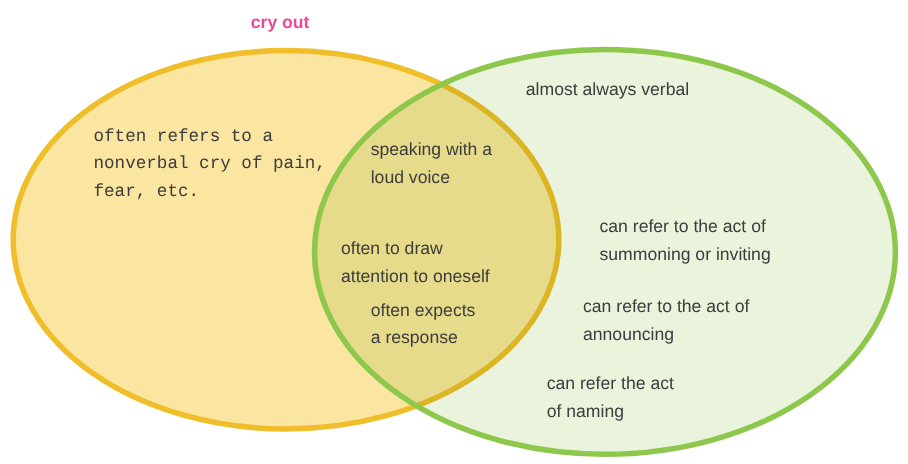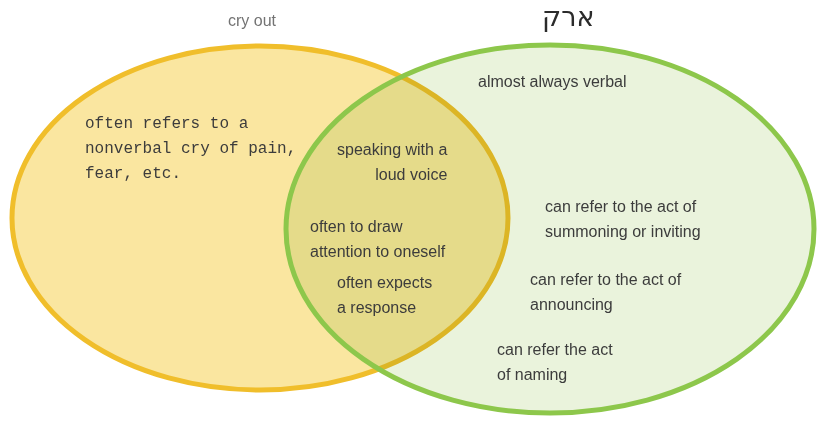--- a/index.html
+++ b/index.html
@@ -14,22 +14,22 @@
   .note{
     position:absolute;
     white-space:pre-line;
     font-size:16px;
     line-height:25px;
     color:#3c3c3c;
   }
   .set-title{
     position:absolute;
     font-size:16px;
-    font-weight:400;
-    color:#737373;
+    font-weight:700;
+    color:#ec4899;
     white-space:nowrap;
   }
   .set-title-hebrew{
     position:absolute;
     font-family:"DejaVu Sans",sans-serif;
     font-size:27px;
     font-weight:400;
     color:#2b2b2b;
     white-space:nowrap;
     direction:ltr;
@@ -46,27 +46,26 @@
 
     <ellipse cx="260" cy="218" rx="248" ry="172" stroke-width="5" fill="#fae6a0" stroke="#f0be2b"></ellipse>
 
     <ellipse class="blend-multiply" cx="550" cy="229" rx="264" ry="184" stroke="none" fill="#eaf3dc"></ellipse>
 
     <ellipse cx="550" cy="229" rx="264" ry="184" fill="none" stroke-width="5" stroke="#8dc74b"></ellipse>
   </svg>
 
   <div class="set-title" style="left:228px;top:12px;">cry out</div>
 
-  <div class="set-title-hebrew" style="left:542px;top:1px;">קרא</div>
 
   <div class="note" style="left:85px;top:112px;font-family:Liberation Mono, monospace;">often refers to a
 nonverbal cry of pain,
 fear, etc.</div>
 
-  <div class="note" style="left:337px;top:137px;text-align:right;">speaking with a
+  <div class="note" style="left:337px;top:124px;">speaking with a
 loud voice</div>
 
   <div class="note" style="left:310px;top:197px;margin-top:17px;">often to draw
 attention to oneself</div>
 
   <div class="note" style="left:478px;top:69px;">almost always verbal</div>
 
   <div class="note" style="left:337px;top:270px;">often expects
 a response</div>
 

